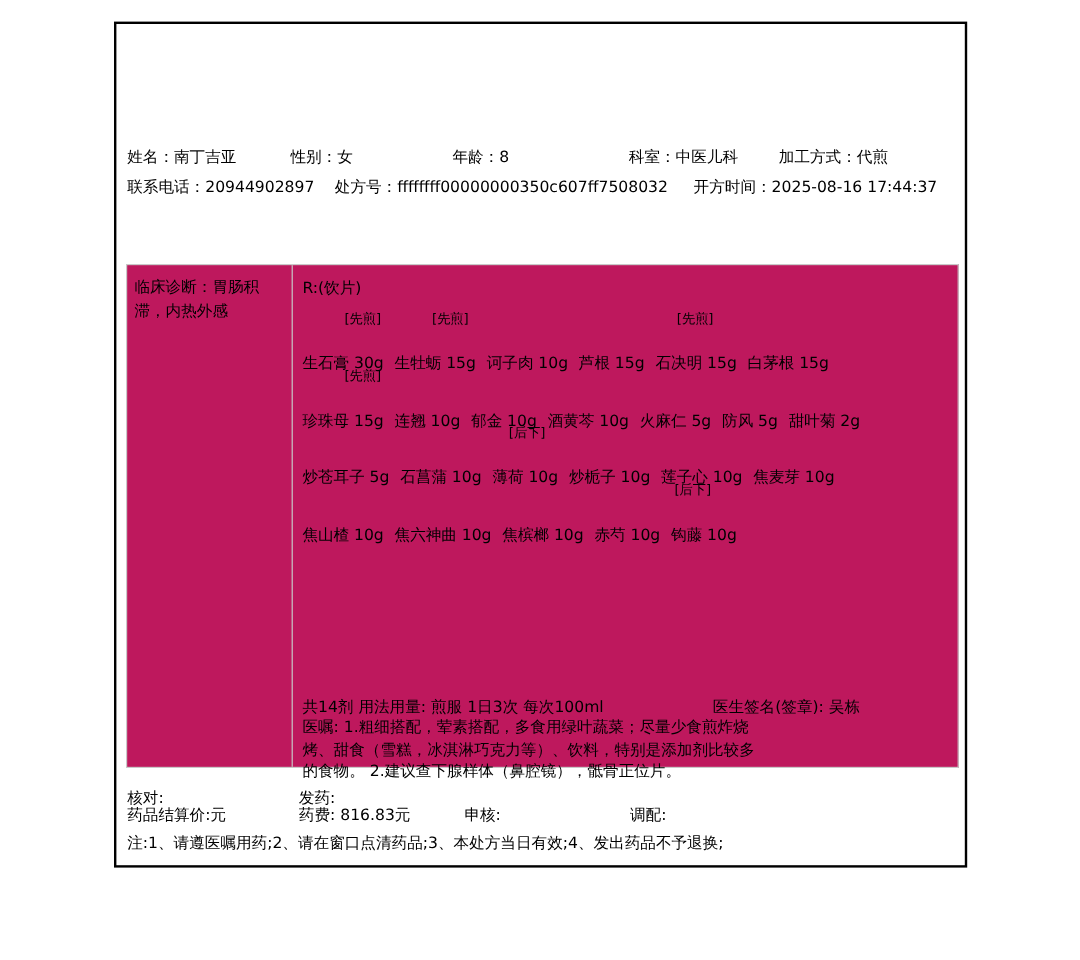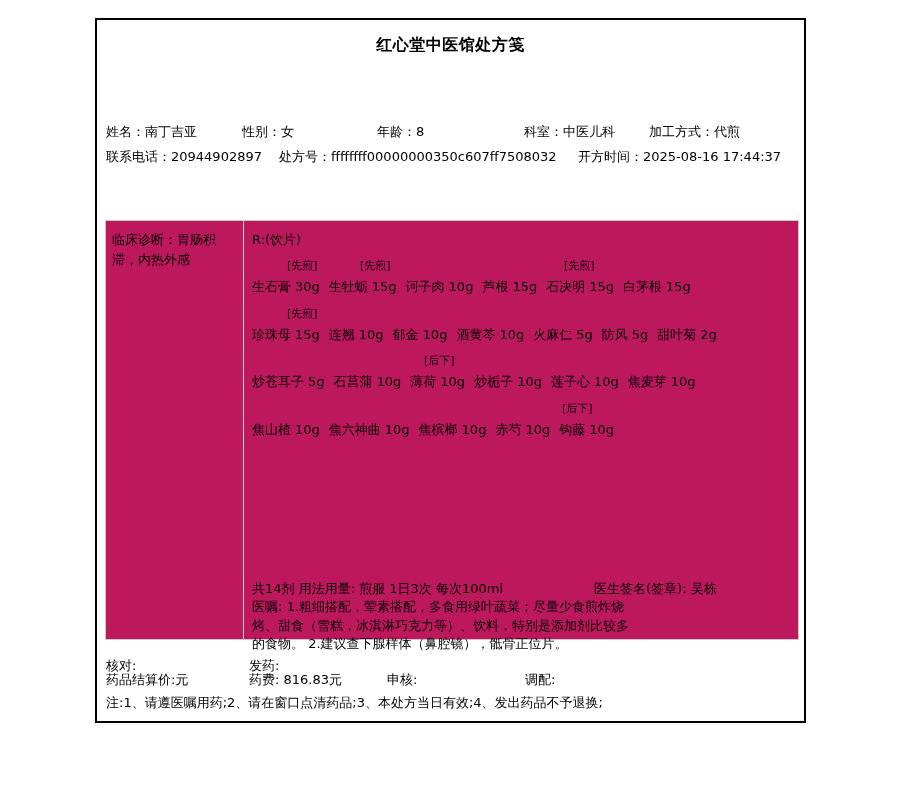--- a/index.html
+++ b/index.html
@@ -32,38 +32,37 @@
     width:138px; border-right:1px solid #c9c9c9;
     padding:9px 13px 6px 6px; font-size:13px; line-height:1.5;
   }
   .rx-cell { flex:1; position:relative; font-size:13px; }
   .rx-header { position:absolute; left:8px; top:10px; }
   .group { position:absolute; left:8px; right:4px; }
   .group-1 { top:37px; } .group-2 { top:85px; }
   .group-3 { top:132px; } .group-4 { top:180px; }
   .glabels { position:relative; height:16px; font-size:11px; }
   .decoct { position:absolute; top:0; white-space:nowrap; }
-  .gherbs { white-space:nowrap; margin-top:5px; line-height:16px; }
+  .gherbs { white-space:nowrap; margin-top:22px; line-height:16px; }
   .herb { margin-right:9px; }
   .hq { margin-left:4px; }
   .usage  { position:absolute; left:8px;  top:359px; white-space:nowrap; }
   .doctor { position:absolute; left:350px; top:359px; white-space:nowrap; }
   .advice { position:absolute; left:8px; top:377px; width:380px; line-height:18.5px; }
 
   .brow { position:absolute; left:0; right:0; height:16px; font-size:13px; line-height:16px; }
   .brow-1 { top:652px; }
   .brow-2 { top:638px; }
   .note { position:absolute; left:9px; top:674px; font-size:13px; white-space:nowrap; }
 </style>
 </head>
 <body>
 
 <div class="page">
 
-  <div class="title">红心堂中医馆处方笺</div>
 
   <div class="prow prow-1">
 
       <div class="field" style="left: 9px;"><span class="lbl">姓名：</span><span class="val">南丁吉亚</span></div>
 
       <div class="field" style="left: 145px;"><span class="lbl">性别：</span><span class="val">女</span></div>
 
       <div class="field" style="left: 280px;"><span class="lbl">年龄：</span><span class="val">8</span></div>
 
       <div class="field" style="left: 427px;"><span class="lbl">科室：</span><span class="val">中医儿科</span></div>

